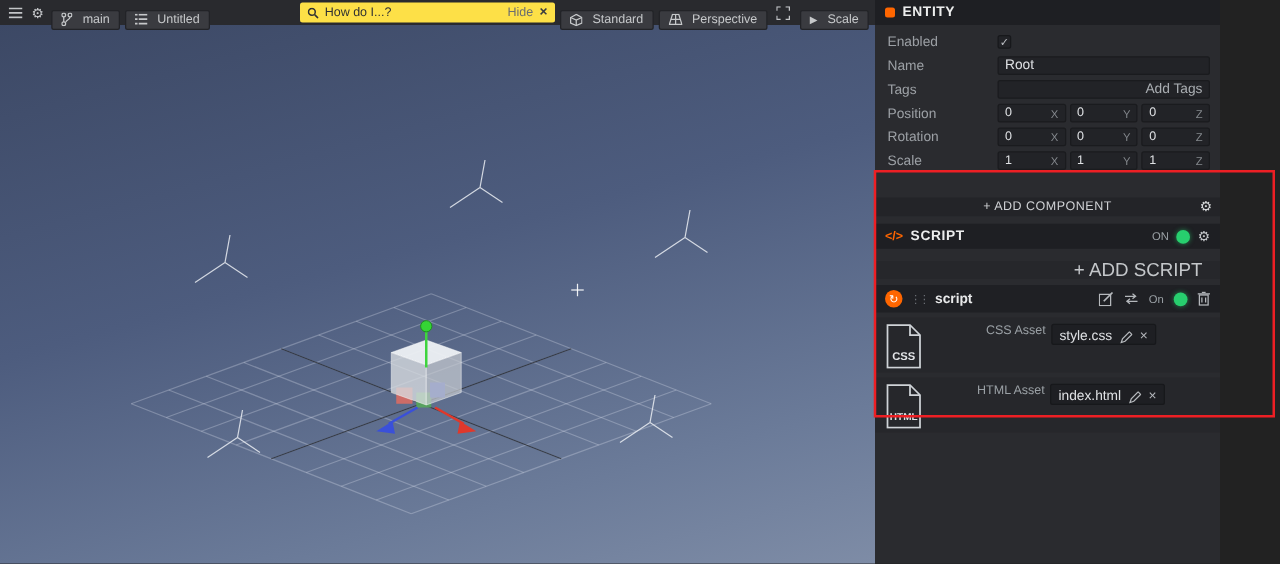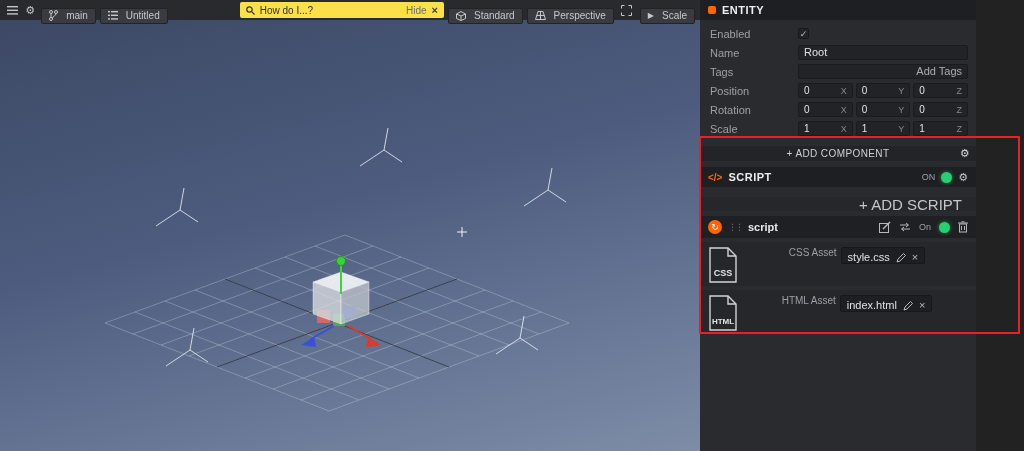--- a/index.html
+++ b/index.html
@@ -40,21 +40,21 @@
   .checkbox { width:11px; height:11px; background:#222327; border:1px solid #17181b; border-radius:2px;
     color:#b9bcc0; font-size:9px; line-height:10px; text-align:center; cursor:pointer; }
   .text-field { flex:1; height:15px; background:#222327; border:1px solid #1a1b1e; border-radius:2px;
     color:#dfe1e4; font-size:11px; line-height:13px; padding:0 5px; cursor:text; }
   .text-field.placeholder { text-align:right; color:#a9adb1; }
   .vec-field { flex:1; height:15px; background:#222327; border:1px solid #1a1b1e; border-radius:2px;
     display:flex; align-items:center; justify-content:space-between; padding:0 5px; cursor:text; }
   .vec-value { color:#dfe1e4; font-size:10px; }
   .vec-axis { color:#84888d; font-size:9px; }
 
-  .add-comp { position:relative; margin-top:8px; height:15px; background:#232428;
+  .add-comp { position:relative; margin-top:20px; height:15px; background:#232428;
     display:flex; align-items:center; justify-content:center; color:#cfd1d4; font-size:10px;
     letter-spacing:.4px; cursor:pointer; }
   .add-comp .gear { position:absolute; right:6px; top:1px; color:#d7d9db; font-size:11px; cursor:pointer; }
 
   .script-header { margin-top:6px; height:20px; background:#1e1f23; display:flex; align-items:center; gap:6px; padding:0 8px; }
   .code-icon { color:#ff6600; font-weight:bold; font-size:10px; }
   .script-header .right { margin-left:auto; display:flex; align-items:center; gap:6px; }
   .mini-label { color:#9aa0a5; font-size:9px; }
   .toggle-dot { width:11px; height:11px; border-radius:50%; background:#27cf6e; box-shadow:0 0 4px rgba(39,207,110,.6); cursor:pointer; }
   .gear-glyph { color:#c3c6c9; font-size:11px; cursor:pointer; }

